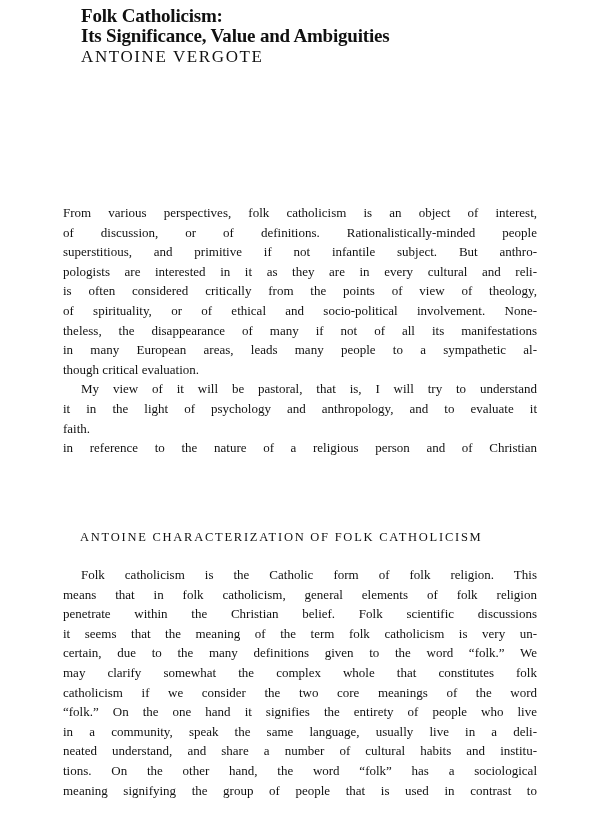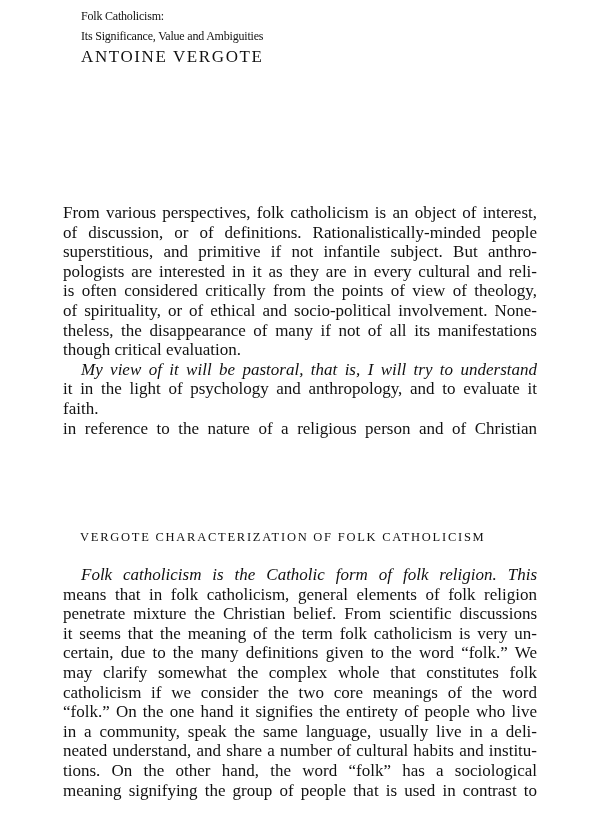--- a/index.html
+++ b/index.html
@@ -1,23 +1,23 @@
 <!DOCTYPE html>
 <html><head>
 <meta charset="utf-8">
 <style>
   html, body { margin: 0; padding: 0; background: #ffffff; }
   body { width: 606px; height: 828px; position: relative; overflow: hidden; color: #111111; font-family: "Liberation Serif", "DejaVu Serif", serif; }
   .header { position: absolute; left: 81px; top: 6px; }
-  .title-line { font-weight: normal; font-size: 12px; line-height: 20px; letter-spacing: -0.2px; white-space: nowrap; }
+  .title-line { font-weight: bold; font-size: 19px; line-height: 20px; letter-spacing: -0.2px; white-space: nowrap; }
   .author { font-size: 17px; letter-spacing: 1.6px; line-height: 20px; margin-top: 1px; white-space: nowrap; }
-  .body-text { position: absolute; left: 63px; width: 474px; font-size: 17px; line-height: 19.6px; }
+  .body-text { position: absolute; left: 63px; width: 474px; font-size: 13px; line-height: 19.6px; }
   .line { display: block; text-align: justify; text-align-last: justify; white-space: nowrap; height: 19.6px; overflow: visible; }
   .line.last { text-align-last: left; }
-  .line.indent { padding-left: 18px; font-style: italic; }
+  .line.indent { padding-left: 18px; }
   #intro { top: 203px; }
   .section-heading { position: absolute; left: 80px; top: 530px; font-size: 12.5px; letter-spacing: 1.75px; white-space: nowrap; }
   #section1 { top: 565px; }
 </style>
 </head>
 <body>
 
 <div class="header">
   <div class="title-line">Folk Catholicism:</div>
   <div class="title-line">Its Significance, Value and Ambiguities</div>
@@ -26,37 +26,38 @@
 
 <div class="body-text" id="intro">
   <div>
     <span class="line">From various perspectives, folk catholicism is an object of interest,</span>
     <span class="line">of discussion, or of definitions. Rationalistically-minded people</span>
     <span class="line">superstitious, and primitive if not infantile subject. But anthro-</span>
     <span class="line">pologists are interested in it as they are in every cultural and reli-</span>
     <span class="line">is often considered critically from the points of view of theology,</span>
     <span class="line">of spirituality, or of ethical and socio-political involvement. None-</span>
     <span class="line">theless, the disappearance of many if not of all its manifestations</span>
+    <span class="line">in many European areas, leads many people to a sympathetic al-</span>
     <span class="line last">though critical evaluation.</span>
   </div>
   <div>
     <span class="line indent">My view of it will be pastoral, that is, I will try to understand</span>
     <span class="line">it in the light of psychology and anthropology, and to evaluate it</span>
     <span class="line last">faith.</span>
     <span class="line">in reference to the nature of a religious person and of Christian</span>
   </div>
 </div>
 
-<div class="section-heading">VERGOTE CHARACTERIZATION OF FOLK CATHOLICISM</div>
+<div class="section-heading">ANTOINE CHARACTERIZATION OF FOLK CATHOLICISM</div>
 
 <div class="body-text" id="section1">
   <div>
     <span class="line indent">Folk catholicism is the Catholic form of folk religion. This</span>
     <span class="line">means that in folk catholicism, general elements of folk religion</span>
-    <span class="line">penetrate mixture the Christian belief. From scientific discussions</span>
+    <span class="line">penetrate within the Christian belief. Folk scientific discussions</span>
     <span class="line">it seems that the meaning of the term folk catholicism is very un-</span>
     <span class="line">certain, due to the many definitions given to the word “folk.” We</span>
     <span class="line">may clarify somewhat the complex whole that constitutes folk</span>
     <span class="line">catholicism if we consider the two core meanings of the word</span>
     <span class="line">“folk.” On the one hand it signifies the entirety of people who live</span>
     <span class="line">in a community, speak the same language, usually live in a deli-</span>
     <span class="line">neated understand, and share a number of cultural habits and institu-</span>
     <span class="line">tions. On the other hand, the word “folk” has a sociological</span>
     <span class="line">meaning signifying the group of people that is used in contrast to</span>
   </div>

